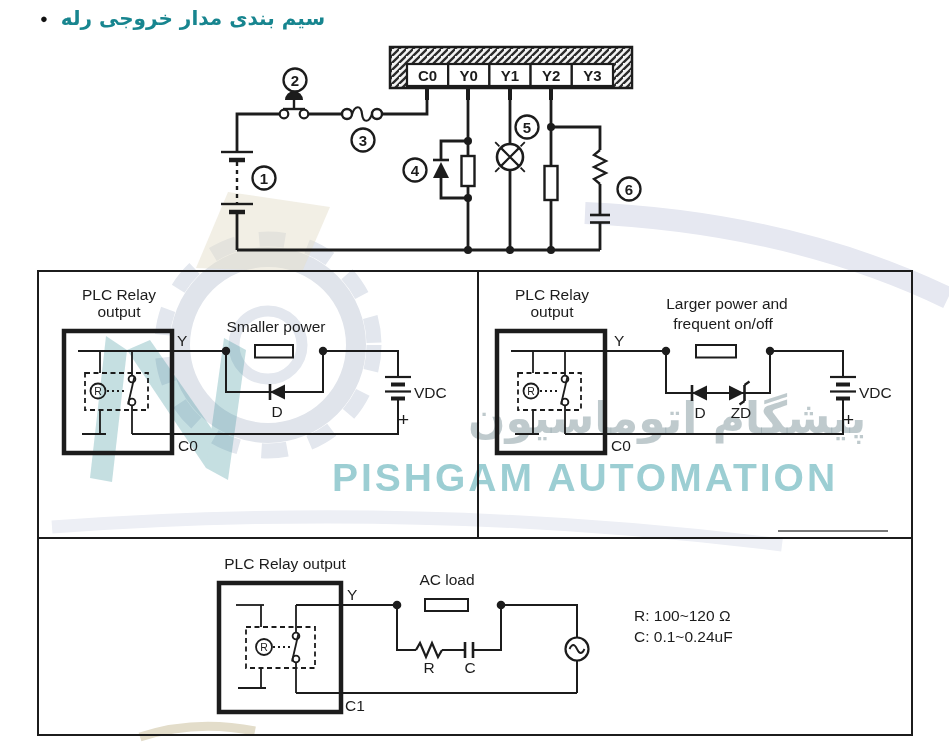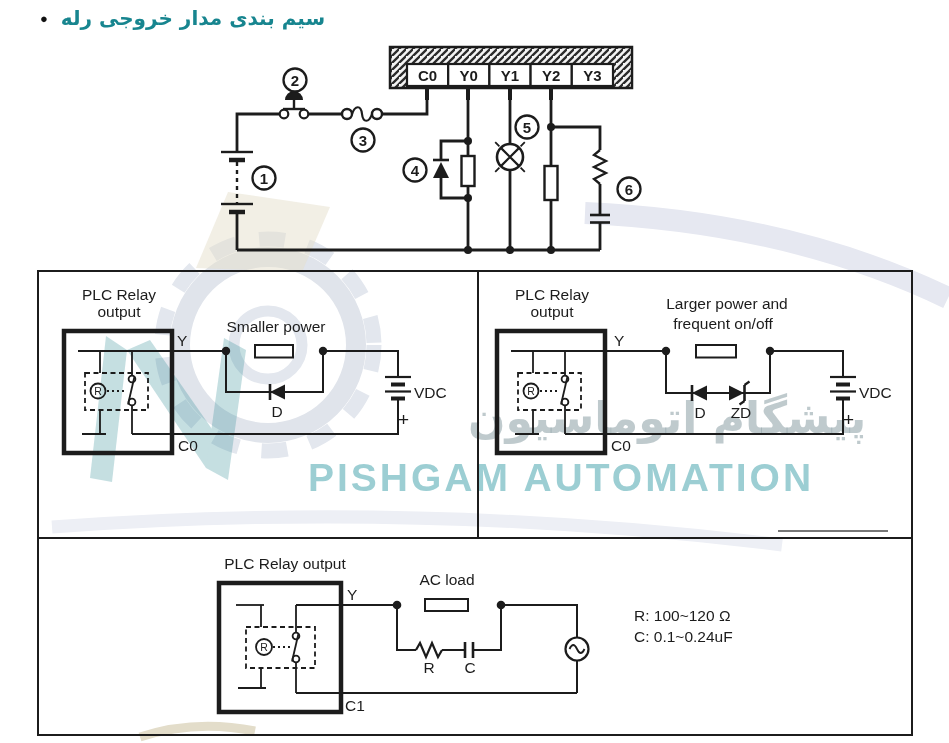--- a/index.html
+++ b/index.html
@@ -8,21 +8,21 @@
   .layer{position:absolute;left:0;top:0;width:949px;height:743px;}
   .wm-layer{z-index:0;}
   .circuit-layer{z-index:2;}
   .title-bar{position:absolute;left:40px;top:6px;z-index:3;display:flex;align-items:center;gap:13px;}
   .title-bullet{font-size:13px;color:#111;line-height:1;}
   .title-text{direction:rtl;font-family:"DejaVu Sans",sans-serif;font-weight:700;
               font-size:20px;color:#17858f;letter-spacing:0.5px;text-align:right;}
   .wm-fa{position:absolute;left:468px;top:392px;width:410px;z-index:1;
          font-family:"DejaVu Sans",sans-serif;font-weight:700;font-size:44px;
          color:rgba(148,166,172,0.60);white-space:nowrap;}
-  .wm-en{position:absolute;left:308px;top:456px;z-index:1;
+  .wm-en{position:absolute;left:332px;top:456px;z-index:1;
          font-family:"Liberation Sans",sans-serif;font-weight:700;font-size:39px;
          letter-spacing:3px;color:rgba(58,158,168,0.50);white-space:nowrap;text-align:center;}
   svg text{font-family:"Liberation Sans",sans-serif;fill:#1c1c1c;}
   .lbl{font-size:15.5px;}
   .lbl-b{font-size:15px;font-weight:700;}
   .callout-num{font-size:15px;font-weight:700;}
   .plus{font-size:19px;}
 </style>
 </head>
 <body>

